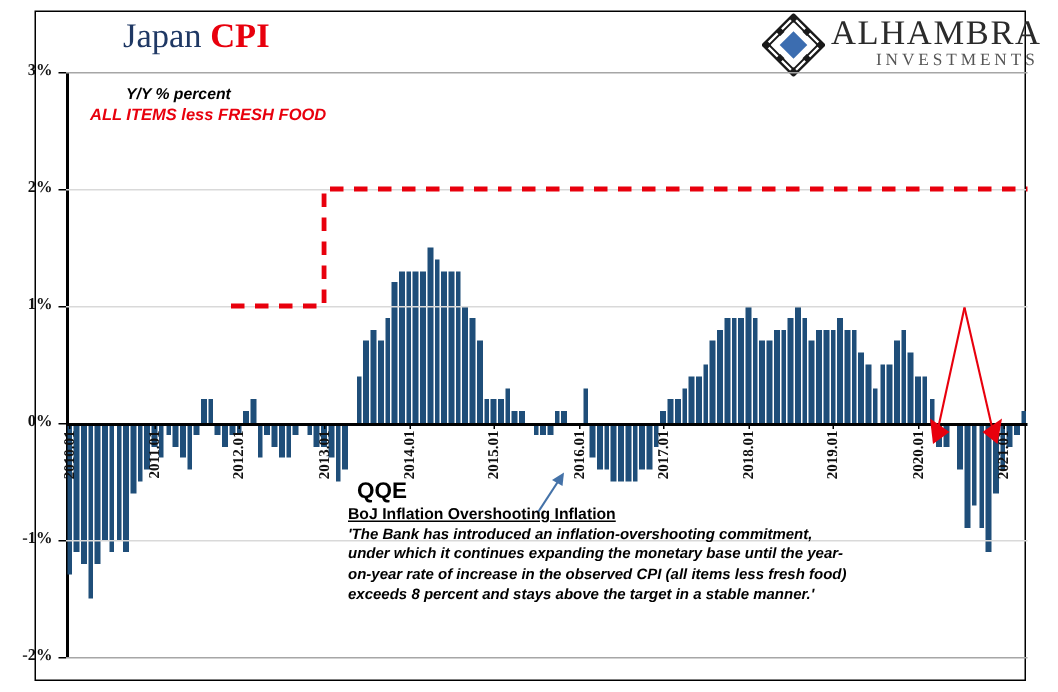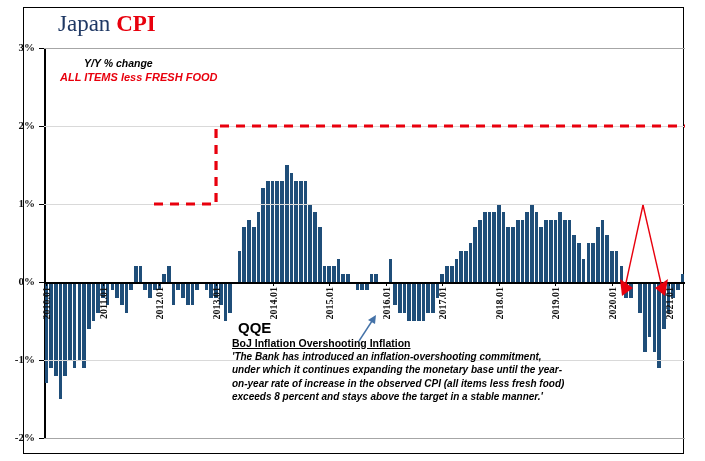--- a/index.html
+++ b/index.html
@@ -1,21 +1,21 @@
 <!DOCTYPE html>
 <html><head>
 <meta charset="utf-8">
 <style>
   html,body{margin:0;padding:0;background:#fff;}
   body{width:705px;height:461px;font-family:"Liberation Sans",sans-serif;overflow:hidden;}
   #root{position:relative;width:705px;height:461px;background:#ffffff;}
   .outer-border{position:absolute;left:23px;top:7px;width:661px;height:447px;border:1px solid #000;box-sizing:border-box;}
 
   .title{position:absolute;left:58px;top:11px;font-family:"Liberation Serif",serif;font-size:23px;line-height:26px;white-space:nowrap;}
-  .title .jp{color:#1F3864;font-weight:normal;}
+  .title .jp{color:#1F3864;font-weight:normal;margin-left:24px;}
   .title .cpi{color:#E8000D;font-weight:bold;}
 
   .logo{position:absolute;left:508px;top:7px;width:180px;height:48px;}
   .logo-mark{position:absolute;left:0px;top:2px;width:42px;height:42px;}
   .logo-text{position:absolute;left:46px;top:2px;}
   .logo-name{font-family:"Liberation Serif",serif;font-size:23px;letter-spacing:1.1px;color:#2b2b2b;line-height:25px;}
   .logo-sub{font-family:"Liberation Serif",serif;font-size:11.5px;letter-spacing:2.6px;color:#555;line-height:13px;text-align:right;padding-right:2px;}
 
   .plot{position:absolute;left:44px;top:48px;width:641px;height:390px;}
   .gridline{position:absolute;left:0;width:641px;height:1px;background:#d9d9d9;}
@@ -53,22 +53,45 @@
 <body>
 
 <div id="root">
 
   <div class="outer-border"></div>
 
   <div class="title">
     <span class="jp">Japan </span><span class="cpi">CPI</span>
   </div>
 
-
-  <div class="sub1">Y/Y % change</div>
+  <div class="logo">
+    <div class="logo-mark">
+      <svg width="42" height="42" viewBox="0 0 42 42">
+        <g transform="translate(21,21) rotate(45)">
+          <rect x="-14.5" y="-14.5" width="29" height="29" fill="none" stroke="#1a1a1a" stroke-width="1.6"></rect>
+          <rect x="-11.5" y="-11.5" width="23" height="23" fill="none" stroke="#1a1a1a" stroke-width="1.3"></rect>
+          <rect x="-6.5" y="-6.5" width="13" height="13" fill="#3C6DB0"></rect>
+          <rect x="-14.5" y="-14.5" width="4" height="4" fill="#1a1a1a"></rect>
+          <rect x="10.5" y="-14.5" width="4" height="4" fill="#1a1a1a"></rect>
+          <rect x="-14.5" y="10.5" width="4" height="4" fill="#1a1a1a"></rect>
+          <rect x="10.5" y="10.5" width="4" height="4" fill="#1a1a1a"></rect>
+          <rect x="-2" y="-14.5" width="4" height="4" fill="#1a1a1a"></rect>
+          <rect x="-2" y="10.5" width="4" height="4" fill="#1a1a1a"></rect>
+          <rect x="-14.5" y="-2" width="4" height="4" fill="#1a1a1a"></rect>
+          <rect x="10.5" y="-2" width="4" height="4" fill="#1a1a1a"></rect>
+        </g>
+      </svg>
+    </div>
+    <div class="logo-text">
+      <div class="logo-name">ALHAMBRA</div>
+      <div class="logo-sub">INVESTMENTS</div>
+    </div>
+  </div>
+
+  <div class="sub1">Y/Y % percent</div>
   <div class="sub2">ALL ITEMS less FRESH FOOD</div>
 
   <div class="plot">
     <div class="axis-y"></div>
     <div class="bars" id="bars">
         <div class="bar" title="2010.01: -1.3%" style="left: 0.518456px; width: 3.67632px; top: 234px; height: 101.4px; background: rgb(31, 78, 121);"></div>
         <div class="bar" title="2010.02: -1.1%" style="left: 5.23169px; width: 3.67632px; top: 234px; height: 85.8px; background: rgb(31, 78, 121);"></div>
         <div class="bar" title="2010.03: -1.2%" style="left: 9.94493px; width: 3.67632px; top: 234px; height: 93.6px; background: rgb(31, 78, 121);"></div>
         <div class="bar" title="2010.04: -1.5%" style="left: 14.6582px; width: 3.67632px; top: 234px; height: 117px; background: rgb(31, 78, 121);"></div>
         <div class="bar" title="2010.05: -1.2%" style="left: 19.3714px; width: 3.67632px; top: 234px; height: 93.6px; background: rgb(31, 78, 121);"></div>

